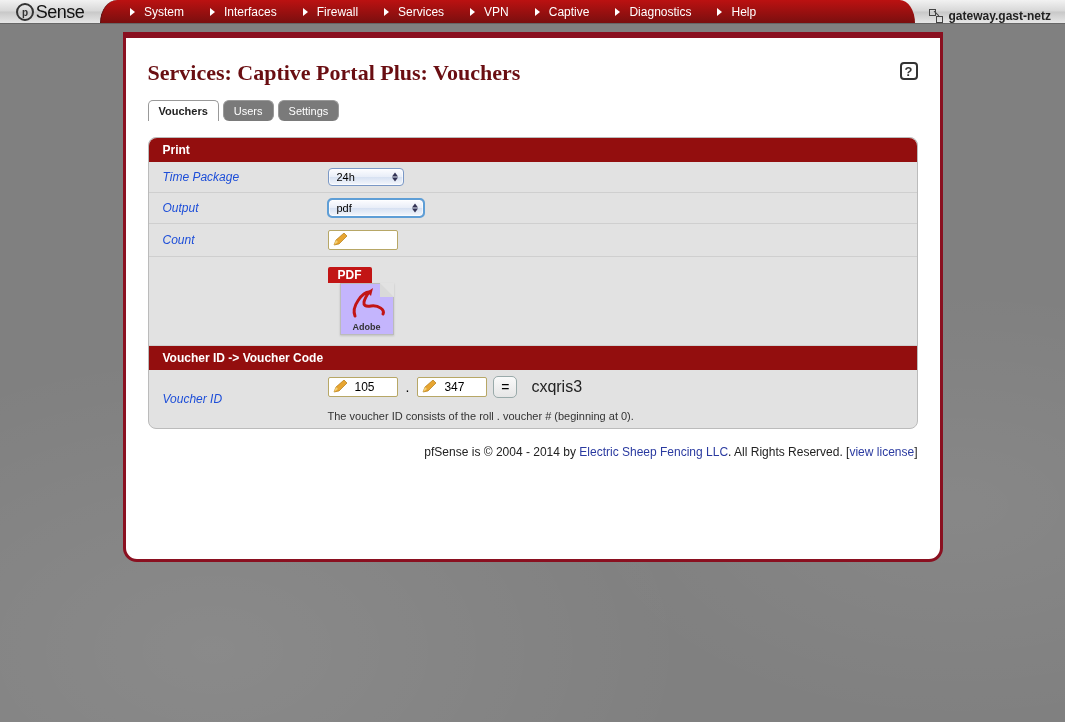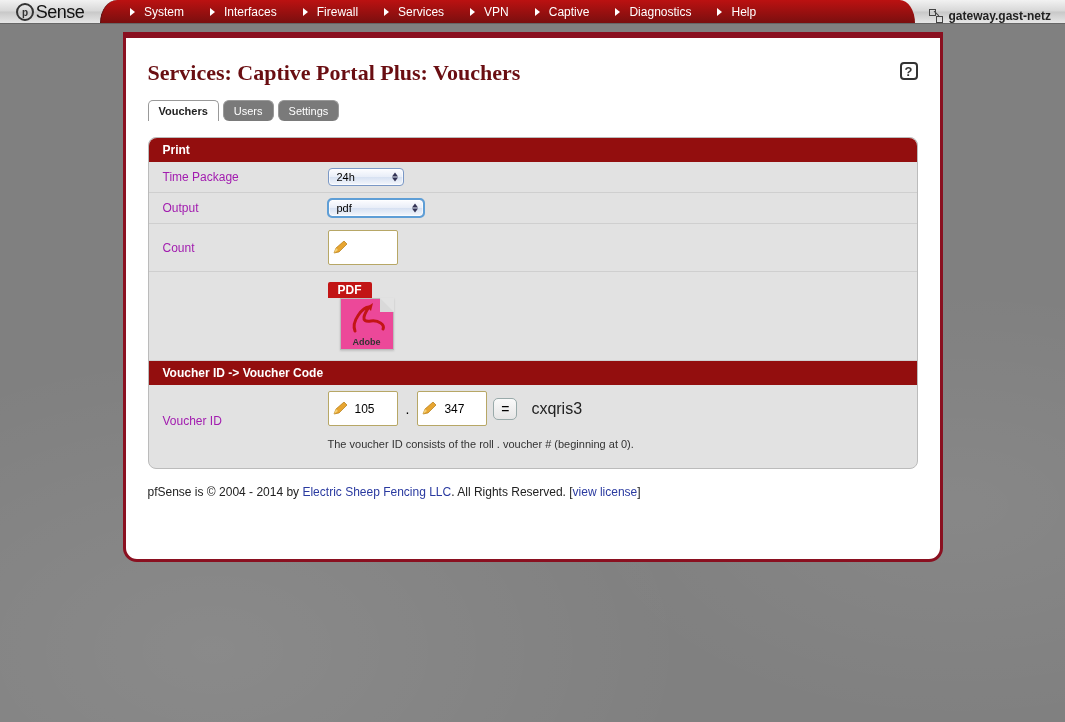--- a/index.html
+++ b/index.html
@@ -135,41 +135,41 @@
   cursor: pointer;
 }
 .subtab.active { background: #fff; color: #222; font-weight: bold; }
 .subtab.inactive { background: #7a7a7a; color: #fff; border-radius: 6px; }
 
 .panel {
   background: #e2e2e2;
   border: 1px solid #bbb;
   border-radius: 8px;
   margin-top: 16px;
-  padding-bottom: 12px;
 }
 .section-head {
   background: #930e0e;
   color: #fff;
   font-weight: bold;
   font-size: 12px;
   padding: 5px 14px;
 }
 .section-head.first { border-radius: 8px 8px 0 0; }
 .row {
   display: flex;
   align-items: center;
   padding: 6px 14px;
   border-bottom: 1px solid #cfcfcf;
 }
 .row:last-child { border-bottom: none; }
 .lbl {
   width: 165px;
-  color: #a21caf;
+  color: #1d4ed8;
   font-size: 12px;
+  font-style: italic;
 }
 .ctrl { flex: 1; display: flex; align-items: center; gap: 6px; }
 select.aqua {
   appearance: none;
   -webkit-appearance: none;
   font-size: 11px;
   padding: 2px 22px 2px 8px;
   border: 1px solid #7a98c6;
   border-radius: 4px;
   background:
@@ -186,38 +186,38 @@
   width:0;height:0;border-left:3px solid transparent;border-right:3px solid transparent;
 }
 .select-wrap .arrows .up { border-bottom:4px solid #335; }
 .select-wrap .arrows .down { border-top:4px solid #335; }
 select.aqua.sel-time { width: 76px; }
 select.aqua.sel-out { width: 96px; }
 select.aqua.focused { outline: 2px solid #5e9ed6; outline-offset: -1px; }
 .pencil-input {
   display:inline-flex; align-items:center;
   background:#fff; border:1px solid #b7a766; border-radius:2px;
-  height:35px; padding:0;
+  height:20px; padding:0;
 }
 .pencil-input .pencil {
   width:16px; height:14px; margin:0 3px;
 }
 .pencil svg { display:block; }
 .pencil-input input {
   border:none; outline:none; font-size:12px; width:46px; padding:2px 4px;
   background:transparent;
 }
 .pdf-row { padding: 10px 14px 10px 179px; border-bottom:1px solid #cfcfcf;}
 .pdf-button { width:70px; cursor:pointer; }
 .pdf-tab {
   background:#c21515; color:#fff; font-weight:bold; font-size:12px;
   padding:1px 10px; display:inline-block; border-radius:2px 2px 0 0;
 }
 .pdf-body {
-  width:54px; height:52px; background:#ec4899; border:1px solid #bbb;
+  width:54px; height:52px; background:#c4b5fd; border:1px solid #bbb;
   margin-left:12px; position:relative;
   box-shadow: 0 1px 2px rgba(0,0,0,.15);
 }
 .pdf-body::after {
   content:""; position:absolute; right:-1px; top:-1px;
   border-top:14px solid #e2e2e2; border-left:14px solid #d9d9d9;
 }
 .pdf-body svg { position:absolute; left:4px; top:2px; }
 .pdf-adobe {
   position:absolute; bottom:2px; left:0; right:0; text-align:center;
@@ -226,21 +226,21 @@
 .dot-sep { font-size:14px; padding:0 2px; }
 .eq-btn {
   border:1px solid #9aa; background:linear-gradient(#fafafa,#e6e6e6);
   border-radius:5px; width:24px; height:22px; font-size:14px; cursor:pointer;
 }
 .voucher-code { font-size:16px; color:#222; margin-left:8px; }
 .hint { font-size:11px; color:#333; margin-top:6px; margin-left:0; }
 .voucher-section .ctrl { flex-wrap:wrap; }
 .voucher-section .hint { width:100%; }
 .footer {
-  text-align:left; font-size:12px; color:#222; padding:16px 0 4px;
+  text-align:right; font-size:12px; color:#222; padding:16px 0 4px;
 }
 .footer a { color:#2a3aa0; text-decoration:none; }
 </style>
 </head>
 <body>
 
 <div class="topnav">
   <div class="logo-cell">
     <span class="logo-glyph">p</span>
       <span class="dark">Sense</span>

